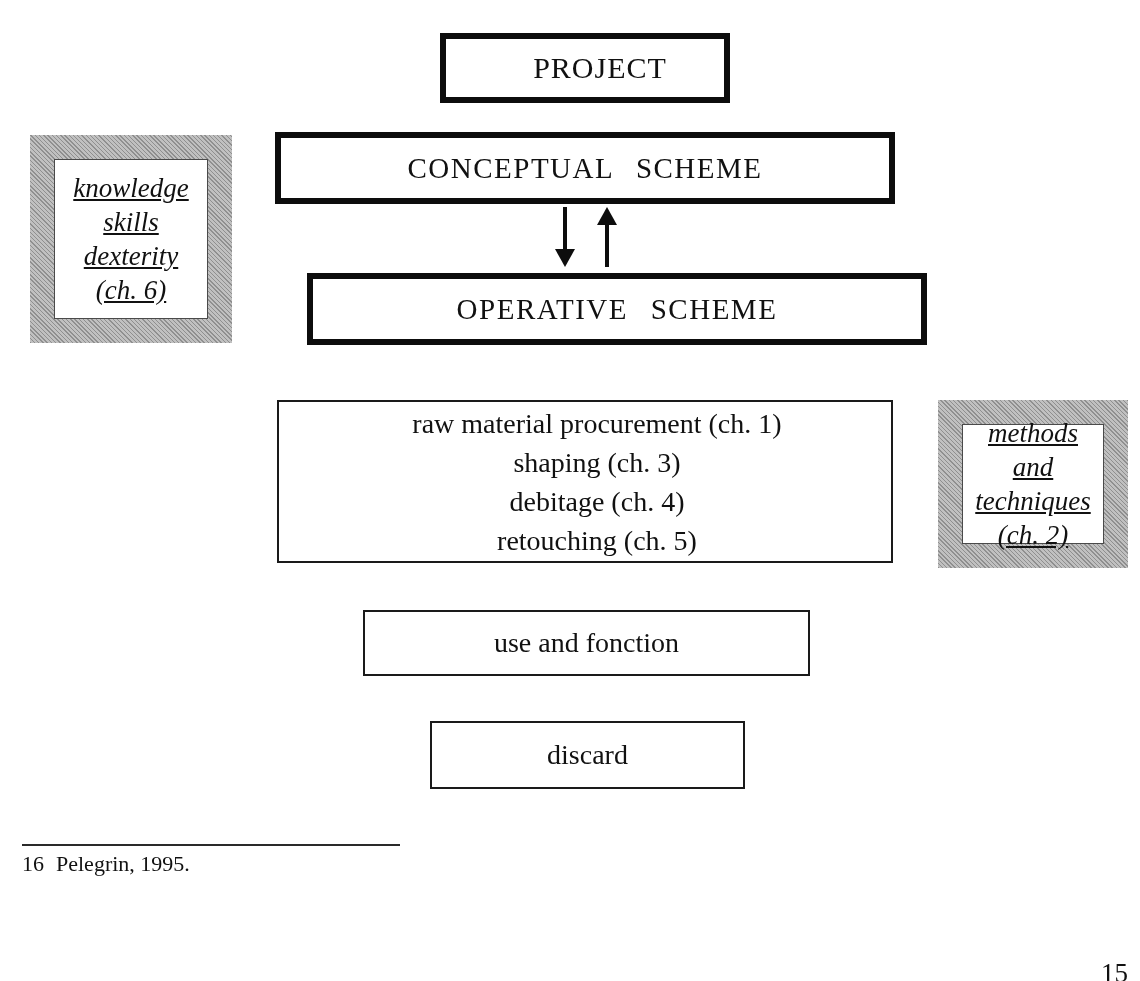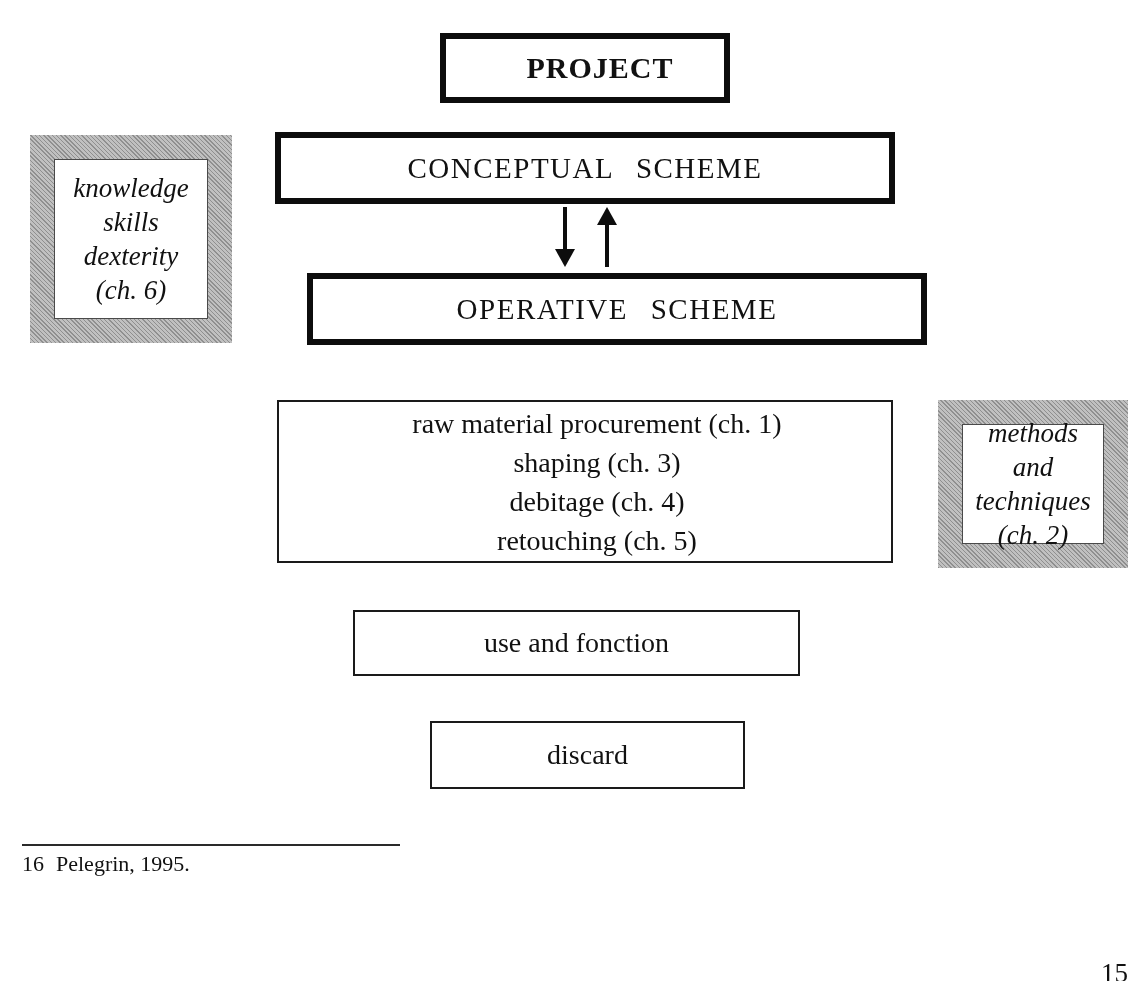--- a/index.html
+++ b/index.html
@@ -24,21 +24,21 @@
     align-items: center;
     justify-content: center;
     text-align: center;
   }
   
   .project-box {
     left: 440px; top: 33px; width: 290px; height: 70px;
     border: 6px solid #0d0d0d;
   }
   .project-box span {
-    font-weight: bold;
+    font-weight: normal;
     font-size: 30px;
     letter-spacing: 1px;
     margin-left: 30px;
   }
   .scheme-box {
     border: 6px solid #0d0d0d;
   }
   .scheme-box span {
     font-size: 29px;
     letter-spacing: 1.5px;
@@ -60,35 +60,36 @@
     border: 2px solid #1a1a1a;
     flex-direction: column;
     padding-left: 24px;
   }
   .chapters-box span {
     font-size: 28px;
     line-height: 39px;
     display: block;
   }
   .use-box {
-    left: 353px; top: 610px; width: 447px; height: 66px;
+    left: 363px; top: 610px; width: 447px; height: 66px;
     border: 2px solid #1a1a1a;
   }
   .use-box span, .discard-box span { font-size: 28px; }
   .discard-box {
     left: 430px; top: 721px; width: 315px; height: 68px;
     border: 2px solid #1a1a1a;
   }
 
   
   .shadow-frame {
     position: absolute;
     box-sizing: border-box;
     padding: 24px;
     background-image: repeating-linear-gradient(45deg, #8f8f8f 0px, #8f8f8f 1px, #c0c0c0 1px, #c0c0c0 3px);
+    text-decoration: underline;
   }
   .knowledge-frame { left: 30px; top: 135px; width: 202px; height: 208px; }
   .methods-frame   { left: 938px; top: 400px; width: 190px; height: 168px; }
   .shadow-frame-inner {
     box-sizing: border-box;
     width: 100%; height: 100%;
     background: #ffffff;
     border: 1px solid #4a4a4a;
     display: flex;
     flex-direction: column;

